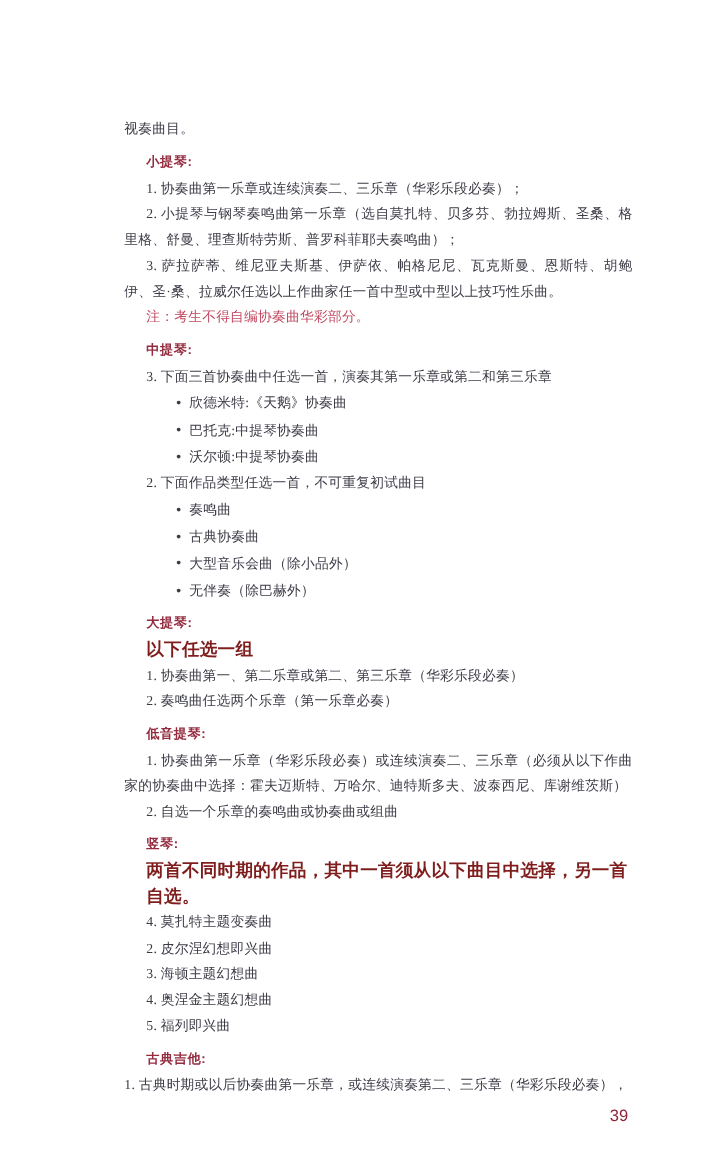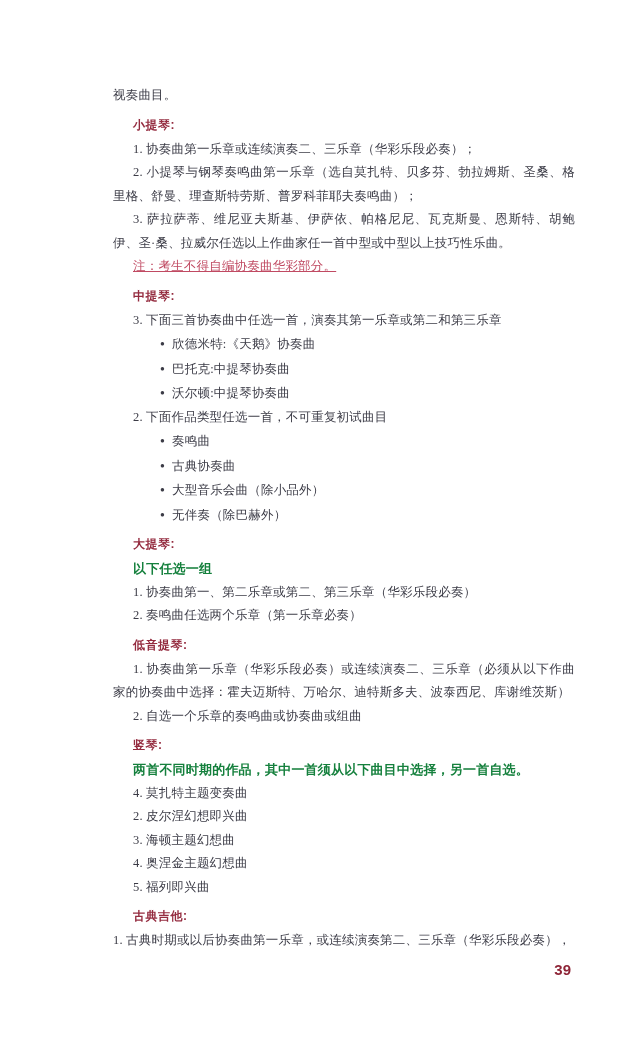--- a/index.html
+++ b/index.html
@@ -2,21 +2,21 @@
 <html><head>
 <meta charset="utf-8">
 <style>
   html, body { margin: 0; padding: 0; background: #ffffff; }
   .page {
     position: relative;
     width: 642px;
     height: 1058px;
     box-sizing: border-box;
     background: #ffffff;
-    padding: 84px 67px 0 113px;
+    padding: 106px 67px 0 113px;
     overflow: hidden;
     font-family: "Liberation Serif", "DejaVu Serif", serif;
     color: var(--body, #3b3b46);
   }
   .line {
     margin: 0;
     font-size: 12.5px;
     line-height: 23.5px;
     text-align: justify;
     letter-spacing: 0.2px;
@@ -28,40 +28,40 @@
     font-family: "Liberation Sans", "DejaVu Sans", sans-serif;
     font-weight: bold;
     font-size: 12px;
     line-height: 21px;
     color: var(--heading, #942b3f);
     letter-spacing: 0.5px;
   }
   .bold-intro {
     font-family: Liberation Serif, serif;
     font-weight: bold;
-    font-size: 13px;
-    color: #15803d;
+    font-size: 16px;
+    color: #7f1d1d;
     padding-left: 20px;
     text-indent: 0;
     text-align: left;
   }
-  .note { color: var(--note, #c04a62); text-decoration: underline; }
+  .note { color: var(--note, #c04a62); }
   .bullet-line { padding-left: 47px; text-indent: 0; text-align: left; }
   .bullet {
     font-size: 8px;
     vertical-align: 2px;
     margin-right: 7px;
     color: var(--body, #3b3b46);
   }
   .page-number {
     margin-top: 6px;
     padding-right: 4px;
     text-align: right;
     font-family: "Liberation Sans", "DejaVu Sans", sans-serif;
-    font-weight: bold;
+    font-weight: normal;
     font-size: 15px;
     line-height: 21px;
     color: var(--pagenum, #8e2436);
   }
 </style>
 </head>
 <body>
 
 <div class="page" style="--heading: #942B3F; --note: #C04A62; --body: #3B3B46; --pagenum: #8E2436;">
 

